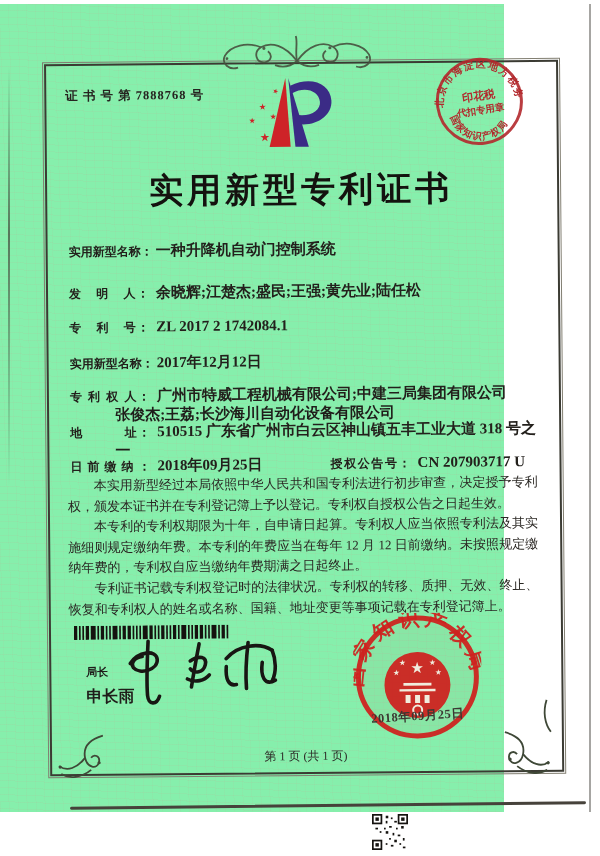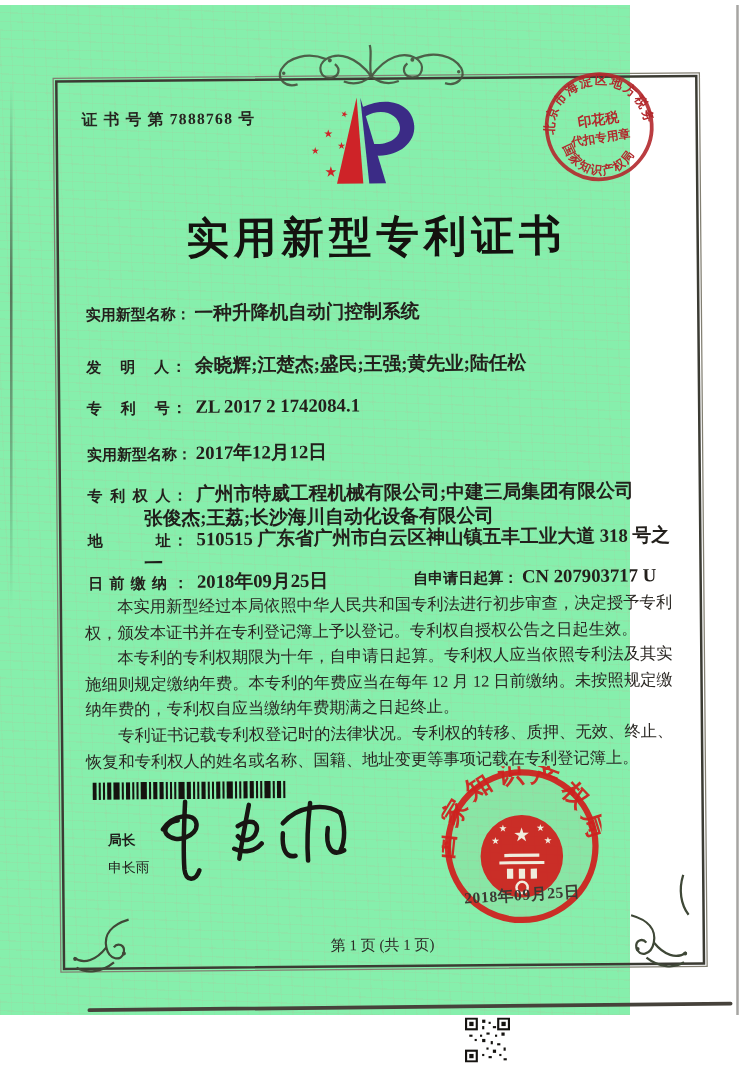--- a/index.html
+++ b/index.html
@@ -16,21 +16,21 @@
   .cert-no{position:absolute;left:68px;top:82px;font-size:12.5px;font-weight:bold;letter-spacing:1px;color:#262420;}
   .title{position:absolute;left:45px;top:163px;width:516px;text-align:center;font-size:34px;font-weight:bold;letter-spacing:4px;color:#14120f;}
   .row{position:absolute;left:70px;width:474px;font-size:15px;font-weight:bold;color:#23201c;white-space:nowrap;}
   .lbl{display:inline-block;width:80px;font-size:12px;text-align:justify;text-align-last:justify;vertical-align:baseline;margin-right:7px;}
   .val{font-size:15px;}
   .subline{position:absolute;left:115px;font-size:15px;font-weight:bold;white-space:nowrap;}
   .grant-right{position:absolute;left:260px;top:0;}
   .paras{position:absolute;left:67px;top:470px;width:470px;font-size:13px;line-height:20.6px;text-align:justify;color:#2a2723;}
   .paras p{margin:0;text-indent:2em;}
   .sig-title{position:absolute;left:84px;top:659px;font-size:11px;font-weight:bold;}
-  .sig-name{position:absolute;left:84px;top:681px;font-size:11px;font-weight:normal;}
+  .sig-name{position:absolute;left:84px;top:681px;font-size:16px;font-weight:bold;}
   .footer{position:absolute;left:45px;top:744px;width:516px;text-align:center;font-size:12px;color:#2c2a26;}
   .seal-date{position:absolute;left:349px;top:705px;width:132px;text-align:center;font-size:12.5px;font-weight:bold;
              color:#3c3832;transform:rotate(-3deg);letter-spacing:.5px;}
   .abs{position:absolute;}
   
   .crease-left{position:absolute;left:8px;top:62px;width:2px;height:420px;
      background:linear-gradient(to bottom, rgba(60,56,48,0), rgba(60,56,48,.65) 40%, rgba(60,56,48,0));}
   .edge-right{position:absolute;left:589px;top:0;width:2px;height:808px;background:rgba(58,55,48,.45);}
   .edge-bottom{position:absolute;left:70px;top:800px;width:516px;height:3px;background:#46423b;transform:rotate(-0.6deg);border-radius:2px;}
   .edge-bottom-l{position:absolute;left:4px;top:810px;width:48px;height:2px;background:rgba(58,54,46,.7);transform:rotate(-2deg);}
@@ -119,21 +119,21 @@
         <span class="lbl">专 利 权 人：</span><span class="val">广州市特威工程机械有限公司;中建三局集团有限公司</span>
       </div>
       <div class="subline" style="top:400px;">张俊杰;王荔;长沙海川自动化设备有限公司</div>
       <div class="row" style="top:417px;">
         <span class="lbl">地　　　址：</span><span class="val">510515 广东省广州市白云区神山镇五丰工业大道 318 号之</span>
       </div>
       <div class="subline" style="top:436px;">一</div>
       <div class="row" style="top:451px;">
         <span class="lbl">日前缴纳：</span><span class="val">2018年09月25日</span>
         <span class="grant-right">
-          <span class="lbl">自申请日起算：</span><span class="val">CN 207903717 U</span>
+          <span class="lbl">授权公告号：</span><span class="val">CN 207903717 U</span>
         </span>
       </div>
 
       <div class="paras">
         <p>本实用新型经过本局依照中华人民共和国专利法进行初步审查，决定授予专利权，颁发本证书并在专利登记簿上予以登记。专利权自授权公告之日起生效。</p>
         <p>本专利的专利权期限为十年，自申请日起算。专利权人应当依照专利法及其实施细则规定缴纳年费。本专利的年费应当在每年 12 月 12 日前缴纳。未按照规定缴纳年费的，专利权自应当缴纳年费期满之日起终止。</p>
         <p>专利证书记载专利权登记时的法律状况。专利权的转移、质押、无效、终止、恢复和专利权人的姓名或名称、国籍、地址变更等事项记载在专利登记簿上。</p>
       </div>
 
       <svg class="abs" style="left:72px;top:620px;" width="156" height="14" preserveAspectRatio="none" viewBox="0 0 161.70000000000002 14">

